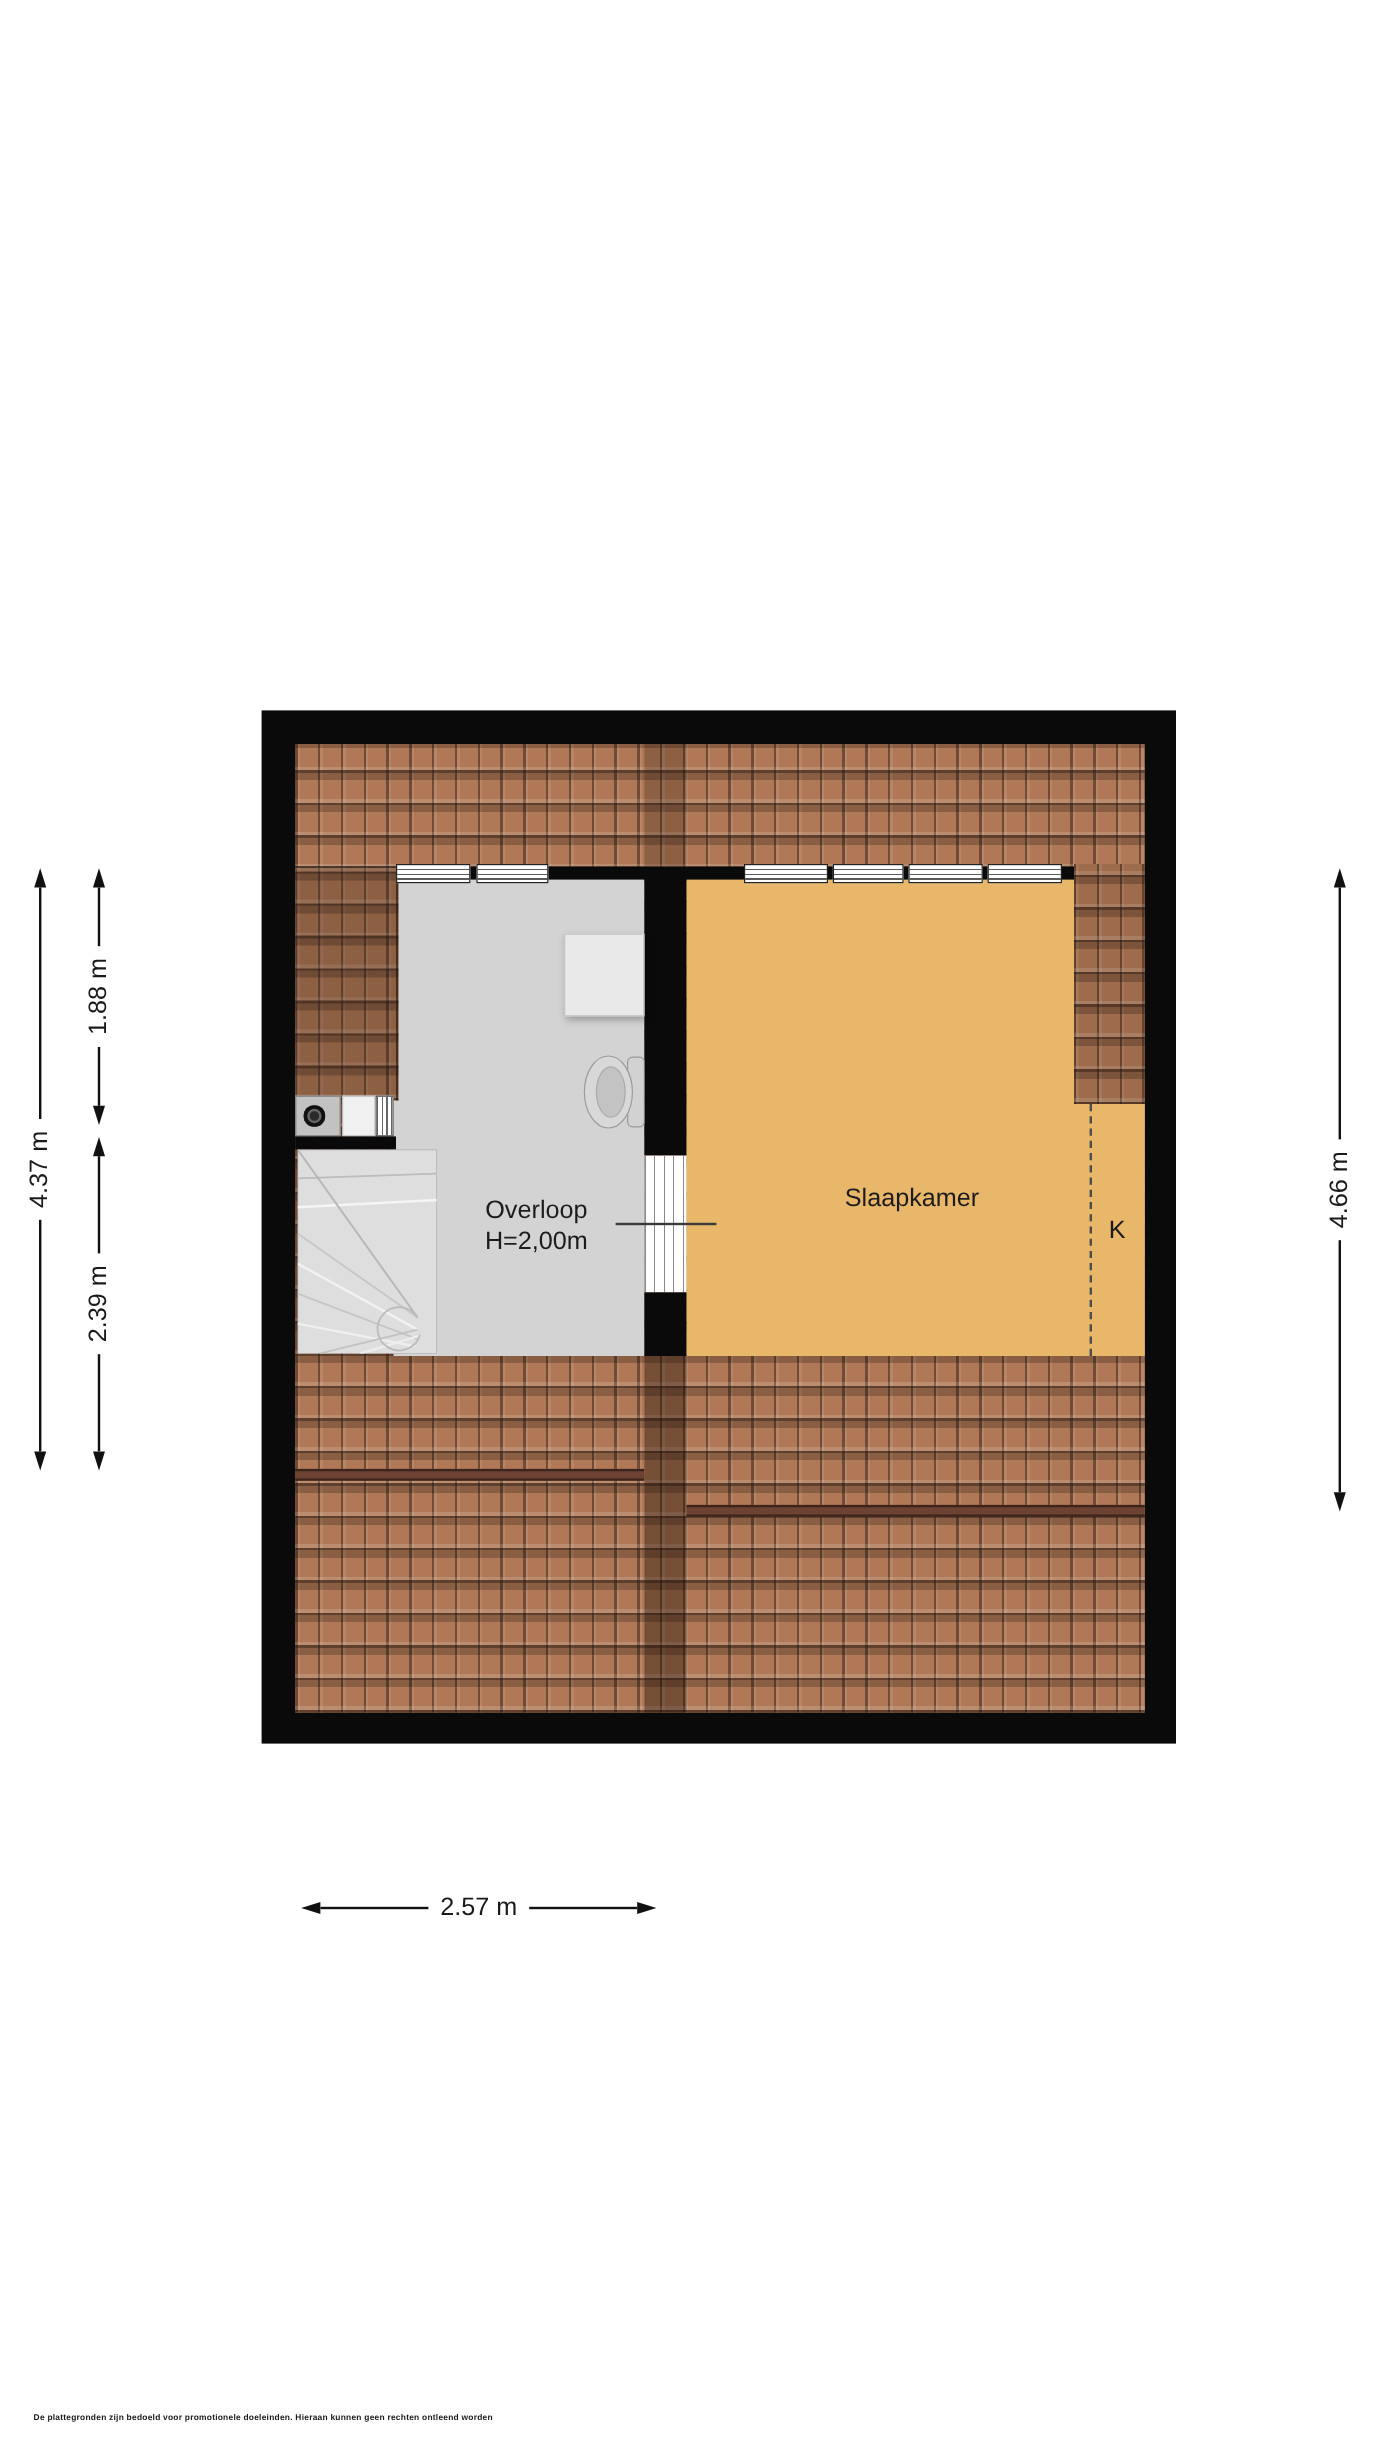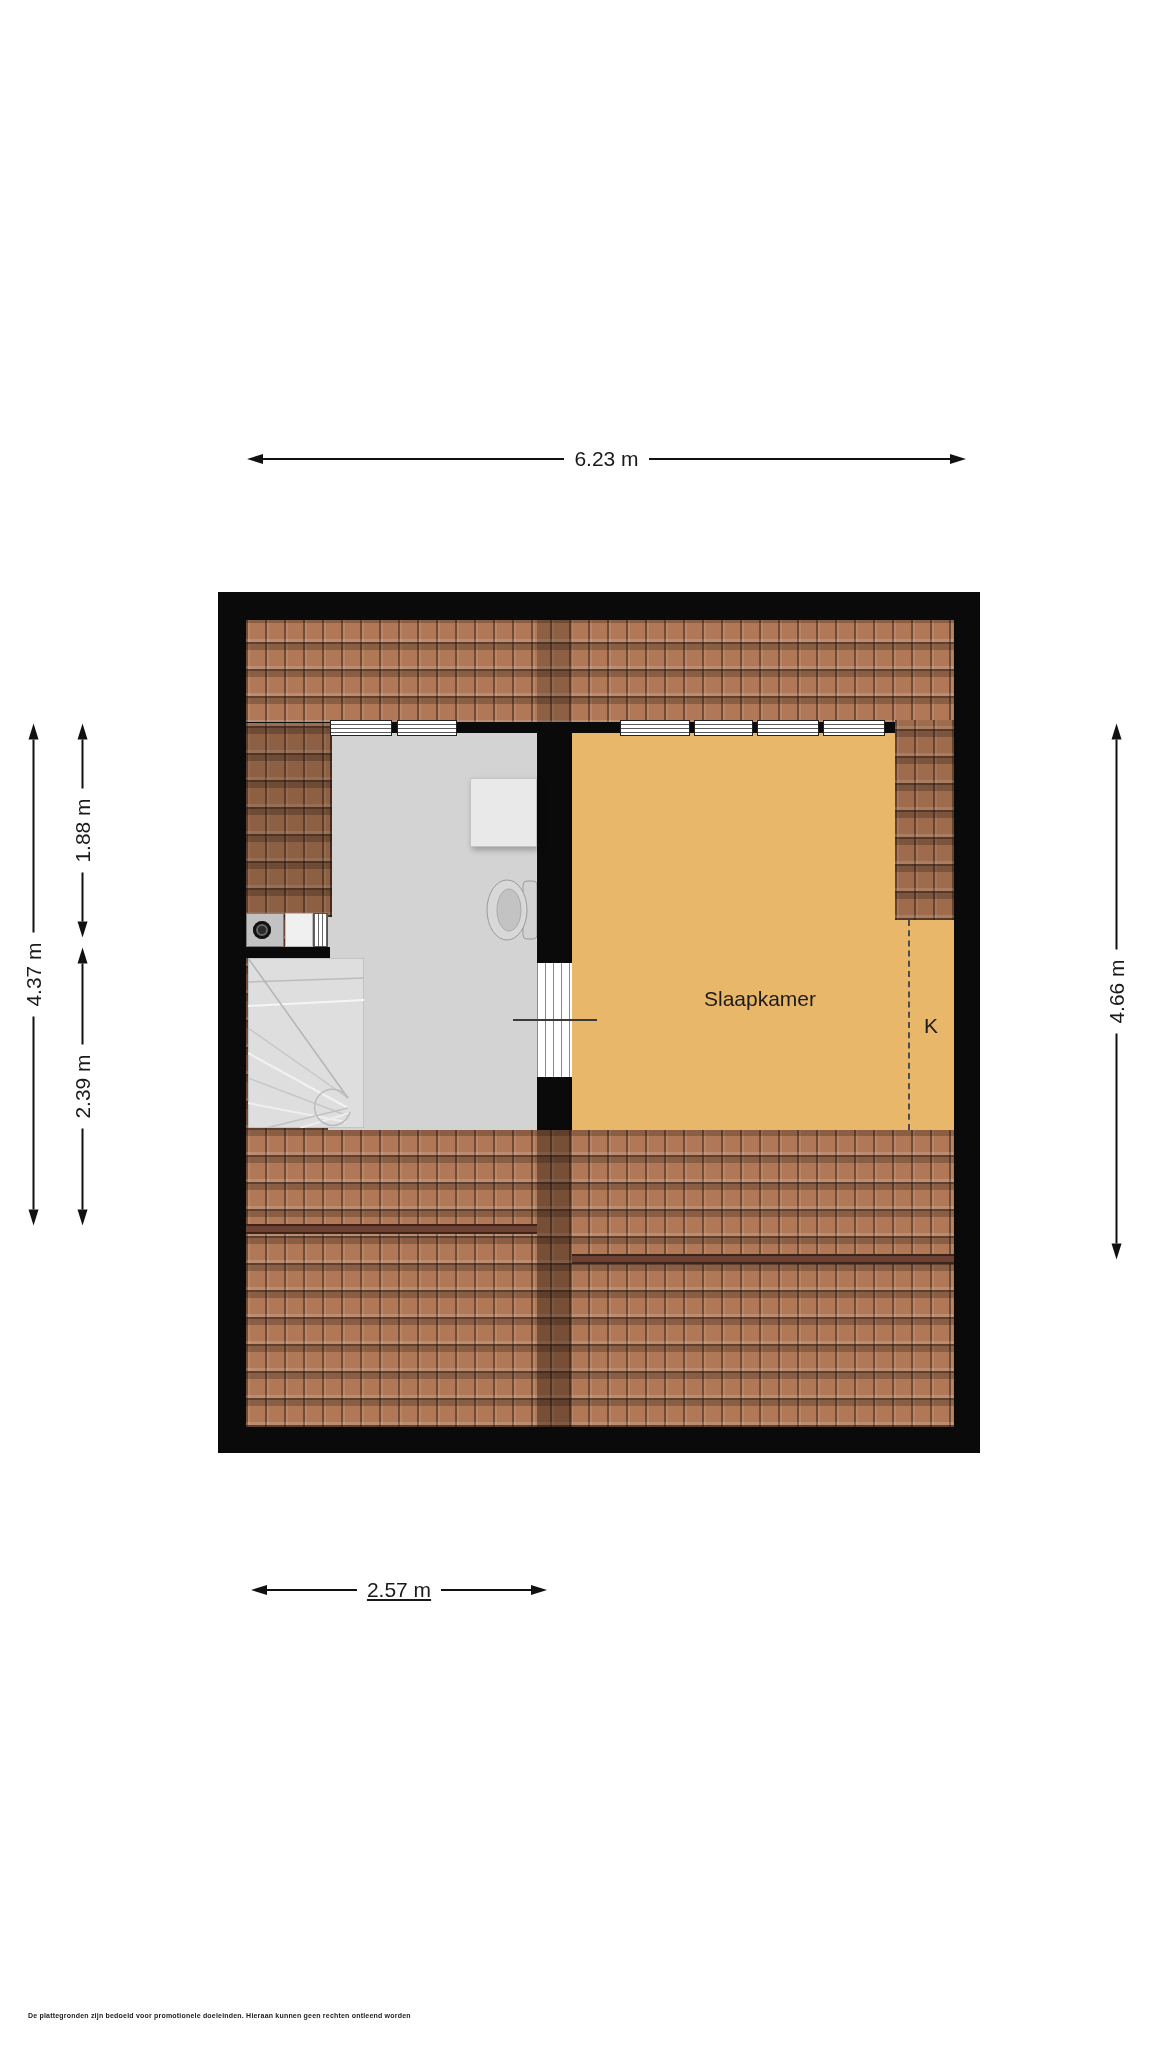--- a/index.html
+++ b/index.html
@@ -131,33 +131,30 @@
     <svg class="abs" style="left:237px;top:255px;" width="54" height="70" viewBox="0 0 54 70">
       <rect x="40" y="6" width="14" height="58" rx="4" fill="#d2d2d2" stroke="#9b9b9b"></rect>
       <ellipse cx="24" cy="35" rx="20" ry="30" fill="#d8d8d8" stroke="#9b9b9b"></ellipse>
       <ellipse cx="26" cy="35" rx="12" ry="21" fill="#c3c3c3" stroke="#aaaaaa"></ellipse>
     </svg>
 
     <div class="abs" style="left:267px;top:399px;width:84px;height:2px;background:#3a3a3a;"></div>
 
     <div class="abs dashed-line" style="left:662px;top:300px;width:0;height:210px;"></div>
 
+    <div class="abs room-label" style="left:96px;top:376px;width:210px;">
+      <div>Overloop</div>
+      <div>H=2,00m</div>
+    </div>
     <div class="abs room-label" style="left:394px;top:366px;width:240px;">Slaapkamer</div>
     <div class="abs room-label" style="left:665px;top:393px;width:40px;">K</div>
   </div>
 
-  <div class="abs dim" style="left:247px;top:446px;width:719px;">
-    <div class="ah left"></div>
-    <div class="seg"></div>
-    <div class="txt">6.23 m</div>
-    <div class="seg"></div>
-    <div class="ah right"></div>
-  </div>
 
-  <div class="abs dim" style="left:251px;top:1577px;width:296px;text-decoration:underline;">
+  <div class="abs dim" style="left:251px;top:1577px;width:296px;">
     <div class="ah left"></div>
     <div class="seg"></div>
     <div class="txt">2.57 m</div>
     <div class="seg"></div>
     <div class="ah right"></div>
   </div>
 
   <div class="abs dim rot" style="left:-218px;top:962px;width:502px;">
     <div class="ah left"></div>
     <div class="seg"></div>

